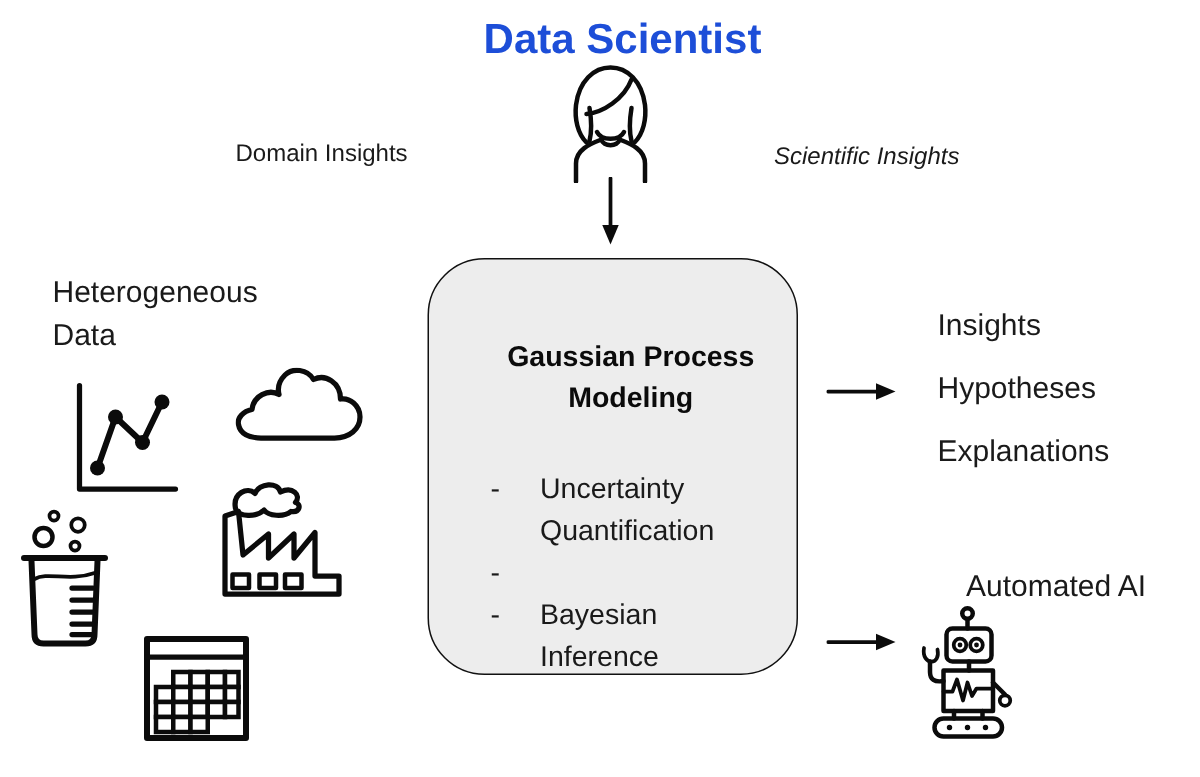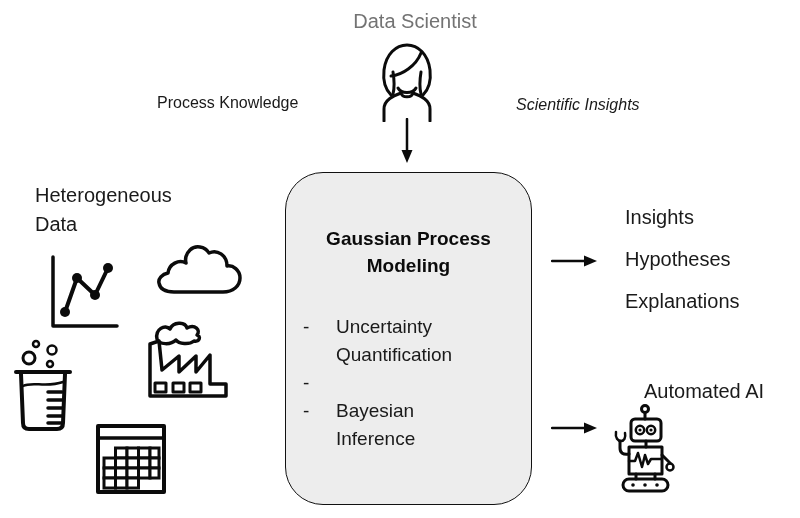--- a/index.html
+++ b/index.html
@@ -2,28 +2,29 @@
 <html><head>
 <meta charset="utf-8">
 <style>
   * { margin:0; padding:0; box-sizing:border-box; }
   html,body { background:#fff; }
   .canvas {
     position:relative; width:800px; height:518px; background:#fff;
     font-family:"Liberation Sans", sans-serif; color:#111; overflow:hidden;
   }
   .abs { position:absolute; }
-  .title-main { font-size:20px; font-weight:normal; color:#737373; text-align:center; }
+  .title-main { font-size:28px; font-weight:bold; color:#1d4ed8; text-align:center; }
   .label-sm { font-size:16px; color:#1a1a1a; white-space:nowrap; }
   .label-lg { font-size:20px; color:#1a1a1a; }
   .hetero { text-align:left; line-height:29px; }
   .center-box {
-    left:285px; top:172px; width:247px; height:333px;
+    left:285px; top:172px; width:247px; height:278px;
     background:#EDEDED; border:1.5px solid #111; border-radius:38px;
     padding-top:52px;
+    padding-left:24px;
   }
   .center-box .box-title { font-size:19px; font-weight:bold; line-height:27px; text-align:center; color:#0b0b0b; }
   .bullet-list { list-style:none; margin-top:34px; padding-left:17px; }
   .bullet-list li { display:flex; font-size:19px; line-height:28px; color:#1a1a1a; }
   .bullet-list .dash { width:33px; flex:0 0 33px; }
   .bullet-list .btxt { width:140px; }
   .outputs { line-height:42px; font-size:20px; }
   svg { display:block; }
   .stroke { fill:none; stroke:#0b0b0b; stroke-linecap:round; stroke-linejoin:round; }
   .fillb { fill:#0b0b0b; stroke:none; }
@@ -42,21 +43,21 @@
       <path class="stroke" stroke-width="3" d="M20,34 C31,33 45,24 50,11"></path>
       <path class="stroke" stroke-width="3" d="M22,52 C24,44 23,36 22,30"></path>
       <path class="stroke" stroke-width="3" d="M50,52 C48,44 49,36 50,30"></path>
       <path class="stroke" stroke-width="3" d="M27,46 C30,52 42,52 45,46"></path>
       <path class="stroke" stroke-width="3" d="M13,79 L13,67 C13,58 22,54 30,51"></path>
       <path class="stroke" stroke-width="3" d="M42,51 C50,54 59,58 59,67 L59,79"></path>
       <path class="stroke" stroke-width="3" d="M30,51 C31,56 41,56 42,51"></path>
     </svg>
   </div>
 
-  <div class="abs label-sm" style="left:157px; top:94px;">Process Knowledge</div>
+  <div class="abs label-sm" style="left:157px; top:94px;">Domain Insights</div>
   <div class="abs label-sm" style="left:516px; top:96px;font-style:italic;">Scientific Insights</div>
 
   <div class="abs" style="left:399px; top:118px;">
     <svg width="16" height="46" viewBox="0 0 16 46">
       <line class="stroke" stroke-width="2.5" x1="8" y1="1" x2="8" y2="33"></line>
       <polygon class="fillb" points="2.5,32 13.5,32 8,45"></polygon>
     </svg>
   </div>
 
   <div class="abs label-lg hetero" style="left:35px; top:181px; width:195px;">

